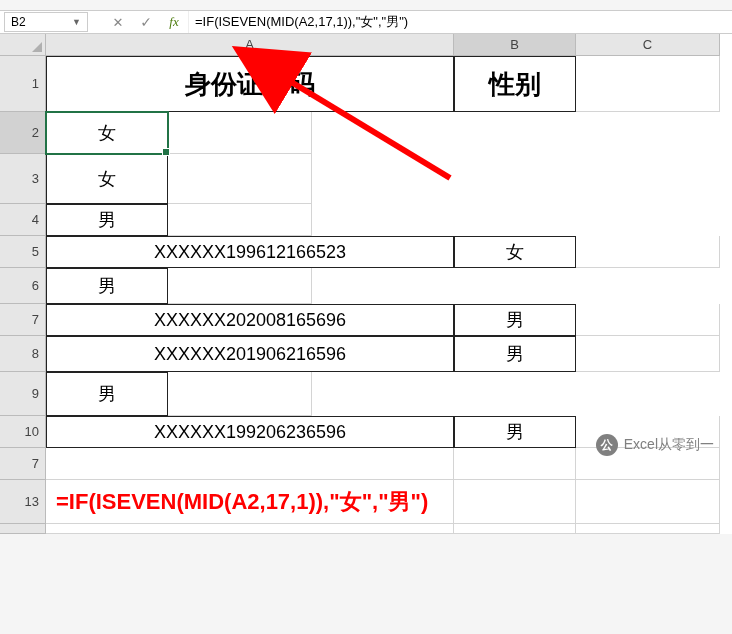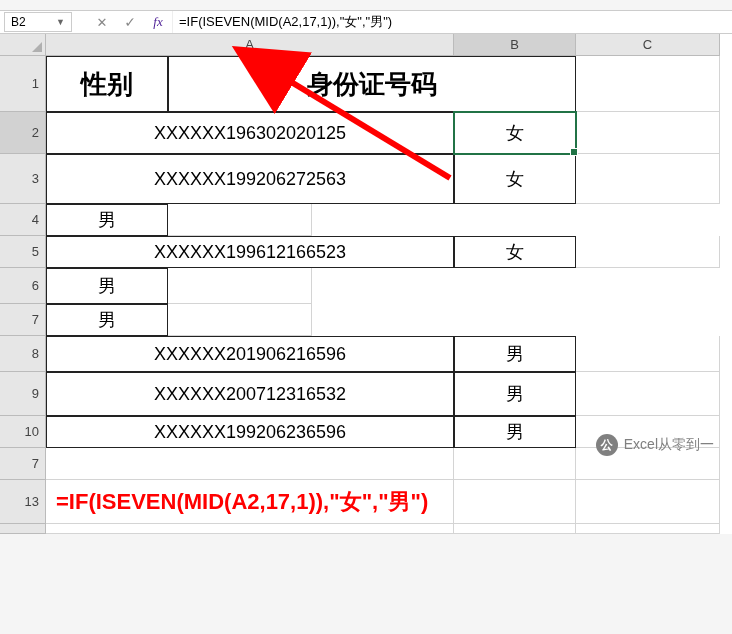--- a/index.html
+++ b/index.html
@@ -1,24 +1,24 @@
 <!DOCTYPE html>
 <html><head>
 <meta charset="utf-8">
 <style>
 * { margin: 0; padding: 0; box-sizing: border-box; }
 body { font-family: "Microsoft YaHei", Arial, sans-serif; font-size: 13px; background: #f5f5f5; overflow: hidden; }
 .formula-bar { display: flex; align-items: center; height: 24px; background: #fff; border-top: 1px solid #ccc; border-bottom: 1px solid #ccc; margin-top: 10px; }
-.name-box { width: 68px; padding: 2px 6px; background: #fff; border: 1px solid #ccc; margin-left: 4px; font-size: 12px; display: flex; align-items: center; justify-content: space-between; }
+.name-box { width: 84px; padding: 2px 6px; background: #fff; border: 1px solid #ccc; margin-left: 4px; font-size: 12px; display: flex; align-items: center; justify-content: space-between; }
 .name-box-dd { color: #666; font-size: 9px; }
 .fx-btns { display: flex; align-items: center; gap: 8px; margin-left: 20px; }
 .fx-btn { width: 20px; text-align: center; }
 .fx-cancel { color: #888; font-family: Arial; font-size: 13px; }
 .fx-accept { color: #888; font-family: Arial; font-size: 14px; }
-.fx-label { font-style: italic; font-family: "Times New Roman", serif; font-size: 13px; color: #4c1d95; }
+.fx-label { font-style: italic; font-family: "Times New Roman", serif; font-size: 13px; color: #4d7c0f; }
 .formula-input { flex: 1; padding: 2px 6px; background: #fff; font-size: 13px; color: #000; font-family: Arial, sans-serif; border-left: 1px solid #eee; margin-left: 4px; height: 22px; display: flex; align-items: center; }
 .grid-area { position: relative; background: #fff; }
 .select-all { position: absolute; left: 0; top: 0; width: 46px; height: 22px; background: #e6e6e6; border-right: 1px solid #bbb; border-bottom: 1px solid #bbb; }
 .select-all::after { content: ""; position: absolute; right: 3px; bottom: 3px; width: 0; height: 0; border-style: solid; border-width: 0 0 10px 10px; border-color: transparent transparent #b0b0b0 transparent; }
 .col-headers { display: flex; margin-left: 46px; height: 22px; }
 .col-h { background: #e6e6e6; border-right: 1px solid #bbb; border-bottom: 1px solid #bbb; text-align: center; font-size: 13px; color: #444; display: flex; align-items: center; justify-content: center; }
 .col-h.active { background: #d2d2d2; }
 .col-A { width: 408px; }
 .col-B { width: 122px; }
 .col-C { width: 144px; }
@@ -77,45 +77,39 @@
 <div class="grid-area">
   <div class="select-all"></div>
   <div class="col-headers">
     <div class="col-h col-A">A</div>
     <div class="col-h col-B active">B</div>
     <div class="col-h col-C">C</div>
   </div>
 
   <div class="row h1">
     <div class="row-h h1">1</div>
+    <div class="cell cell-A thick-border h1">
+        <span class="header-text">身份证号码</span>
+      </div>
     <div class="cell cell-B thick-border h1">
         <span class="header-text">性别</span>
       </div>
-    <div class="cell cell-A thick-border h1">
-        <span class="header-text">身份证号码</span>
-      </div>
     <div class="cell cell-C h1"></div>
   </div>
 
   <div class="row h2">
     <div class="row-h h2 active">2</div>
-    <div class="cell cell-A thick-border h2">
-        <span class="data-text">XXXXXX196302020125</span>
-      </div>
     <div class="cell cell-B thick-border h2 selected-cell">
         <span class="gender-text">女</span>
       </div>
     <div class="cell cell-C h2"></div>
   </div>
 
   <div class="row h3">
     <div class="row-h h3">3</div>
-    <div class="cell cell-A thick-border h3">
-        <span class="data-text">XXXXXX199206272563</span>
-      </div>
     <div class="cell cell-B thick-border h3">
         <span class="gender-text">女</span>
       </div>
     <div class="cell cell-C h3"></div>
   </div>
 
   <div class="row h4">
     <div class="row-h h4">4</div>
     <div class="cell cell-B thick-border h4">
         <span class="gender-text">男</span>
@@ -137,42 +131,42 @@
   <div class="row h6">
     <div class="row-h h6">6</div>
     <div class="cell cell-B thick-border h6">
         <span class="gender-text">男</span>
       </div>
     <div class="cell cell-C h6"></div>
   </div>
 
   <div class="row h7">
     <div class="row-h h7">7</div>
+    <div class="cell cell-A thick-border h7">
+        <span class="data-text">XXXXXX202008165696</span>
+      </div>
     <div class="cell cell-B thick-border h7">
         <span class="gender-text">男</span>
       </div>
     <div class="cell cell-C h7"></div>
   </div>
 
   <div class="row h8">
     <div class="row-h h8">8</div>
     <div class="cell cell-A thick-border h8">
         <span class="data-text">XXXXXX201906216596</span>
       </div>
     <div class="cell cell-B thick-border h8">
         <span class="gender-text">男</span>
       </div>
     <div class="cell cell-C h8"></div>
   </div>
 
   <div class="row h9">
     <div class="row-h h9">9</div>
-    <div class="cell cell-A thick-border h9">
-        <span class="data-text">XXXXXX200712316532</span>
-      </div>
     <div class="cell cell-B thick-border h9">
         <span class="gender-text">男</span>
       </div>
     <div class="cell cell-C h9"></div>
   </div>
 
   <div class="row h10">
     <div class="row-h h10">10</div>
     <div class="cell cell-A thick-border h10">
         <span class="data-text">XXXXXX199206236596</span>

